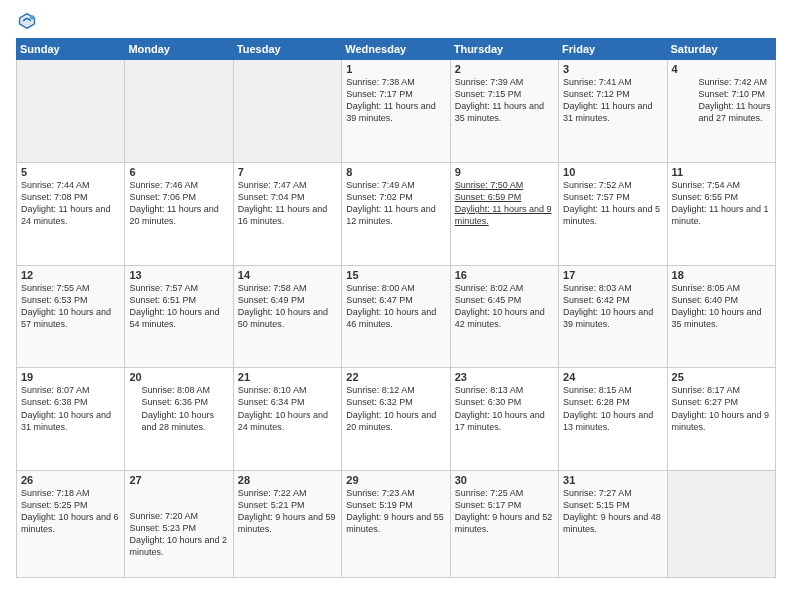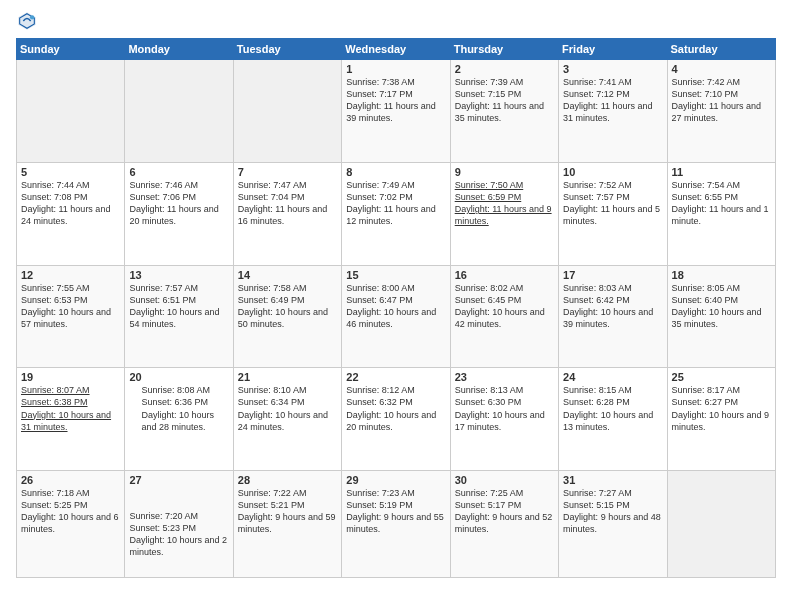--- a/index.html
+++ b/index.html
@@ -160,21 +160,21 @@
 Daylight: 11 hours and 35 minutes.</div>
           </td>
           <td>
             <span class="day-num">3</span>
             <div class="cell-text" style="white-space: pre-line;">Sunrise: 7:41 AM
 Sunset: 7:12 PM
 Daylight: 11 hours and 31 minutes.</div>
           </td>
           <td>
             <span class="day-num">4</span>
-            <div class="cell-text" style="white-space: pre-line;">Sunrise: 7:42 AM
+            <div class="cell-text" style="white-space: pre-line; margin-left: 27px;">Sunrise: 7:42 AM
 Sunset: 7:10 PM
 Daylight: 11 hours and 27 minutes.</div>
           </td>
         </tr>
         <tr>
           <td>
             <span class="day-num">5</span>
             <div class="cell-text" style="white-space: pre-line;">Sunrise: 7:44 AM
 Sunset: 7:08 PM
 Daylight: 11 hours and 24 minutes.</div>
@@ -256,21 +256,21 @@
           <td>
             <span class="day-num">18</span>
             <div class="cell-text" style="white-space: pre-line;">Sunrise: 8:05 AM
 Sunset: 6:40 PM
 Daylight: 10 hours and 35 minutes.</div>
           </td>
         </tr>
         <tr>
           <td>
             <span class="day-num">19</span>
-            <div class="cell-text" style="white-space: pre-line; text-decoration: underline;">Sunrise: 8:07 AM
+            <div class="cell-text" style="white-space: pre-line;">Sunrise: 8:07 AM
 Sunset: 6:38 PM
 Daylight: 10 hours and 31 minutes.</div>
           </td>
           <td>
             <span class="day-num">20</span>
             <div class="cell-text" style="white-space: pre-line; margin-left: 12px;">Sunrise: 8:08 AM
 Sunset: 6:36 PM
 Daylight: 10 hours and 28 minutes.</div>
           </td>
           <td>

